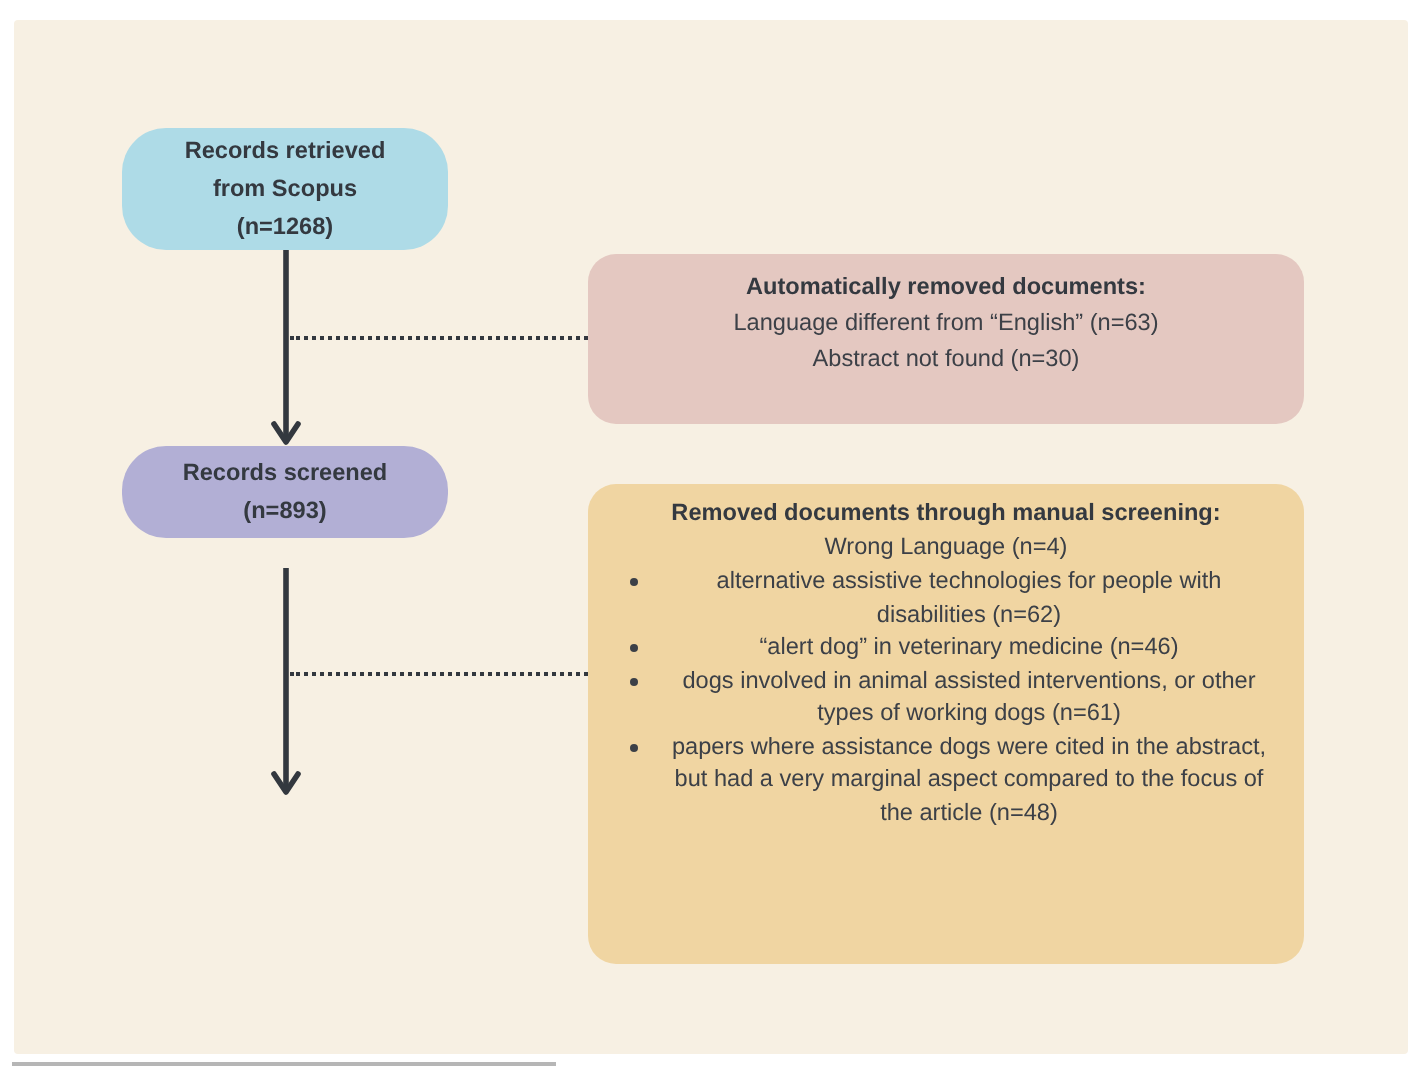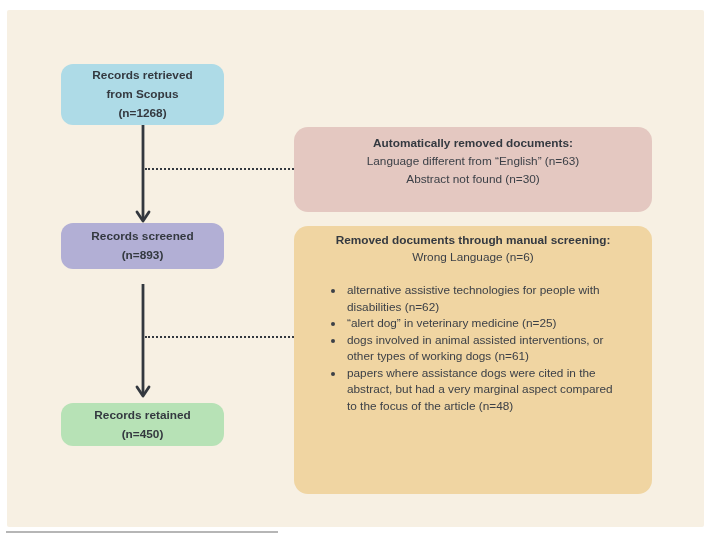--- a/index.html
+++ b/index.html
@@ -20,50 +20,50 @@
     position:absolute;left:6px;bottom:0;width:272px;height:2px;
     background:#8f8f8f;opacity:.65;
   }
   .box{
     position:absolute;
     box-sizing:border-box;
     color:#343940;
   }
   .flow-box{
     display:flex;flex-direction:column;justify-content:center;align-items:center;
-    border-radius:12px;
+    border-radius:22px;
     font-weight:700;
     font-size:11.8px;
     line-height:19px;
     text-align:center;
   }
   .box-retrieved{left:61px;top:64px;width:163px;height:61px;background:#aedbe7;}
   .box-screened {left:61px;top:223px;width:163px;height:46px;background:#b2afd5;}
   .box-retained {left:61px;top:403px;width:163px;height:43px;background:#b7e2b6;}
 
   .side-box{
     border-radius:14px;
     font-size:11.8px;
     color:#3c4047;
   }
   .box-auto{
     left:294px;top:127px;width:358px;height:85px;background:#e4c8c1;
     padding:7px 28px;
     text-align:center;line-height:18px;
   }
   .box-manual{
-    left:294px;top:226px;width:358px;height:268px;background:#f0d5a2;
+    left:294px;top:242px;width:358px;height:240px;background:#f0d5a2;
     padding:6px 14px;
     line-height:17px;
   }
   .side-title{font-weight:700;color:#343940;}
   .centered-lines{text-align:center;}
   .manual-bullets{
-    margin:16px;padding:0 0 0 21px;
-    text-align:left;
+    margin:0;padding:0 0 0 21px;
+    text-align:center;
     line-height:16.5px;
   }
   .manual-bullets li{margin:0;padding-left:2px;}
 
   .arrow-svg{position:absolute;overflow:visible;}
   .dotted{
     position:absolute;height:0;
     border-top:2.5px dotted #33383f;
   }
   .dotted-1{left:145px;top:168px;width:149px;}
@@ -79,24 +79,20 @@
     <div>Records retrieved</div>
     <div>from Scopus</div>
     <div>(n=1268)</div>
   </div>
 
   <div class="box flow-box box-screened">
     <div>Records screened</div>
     <div>(n=893)</div>
   </div>
 
-  <div class="box flow-box box-retained">
-    <div>Records retained</div>
-    <div>(n=450)</div>
-  </div>
 
   <svg class="arrow-svg" style="left:133px;top:125px;" width="20" height="99">
     <line x1="10" y1="0" x2="10" y2="94" stroke="#33383f" stroke-width="2.8"></line>
     <polyline points="4,87 10,96 16,87" fill="none" stroke="#33383f" stroke-width="2.8" stroke-linecap="round" stroke-linejoin="round"></polyline>
   </svg>
 
   <svg class="arrow-svg" style="left:133px;top:284px;" width="20" height="115">
     <line x1="10" y1="0" x2="10" y2="110" stroke="#33383f" stroke-width="2.8"></line>
     <polyline points="4,103 10,112 16,103" fill="none" stroke="#33383f" stroke-width="2.8" stroke-linecap="round" stroke-linejoin="round"></polyline>
   </svg>
@@ -106,24 +102,24 @@
 
   <div class="box side-box box-auto">
     <div class="side-title">Automatically removed documents:</div>
     <div>Language different from “English” (n=63)</div>
     <div>Abstract not found (n=30)</div>
   </div>
 
   <div class="box side-box box-manual">
     <div class="centered-lines">
       <div class="side-title">Removed documents through manual screening:</div>
-      <div>Wrong Language (n=6)</div>
+      <div>Wrong Language (n=4)</div>
     </div>
     <ul class="manual-bullets">
       <li>alternative assistive technologies for people with disabilities (n=62)</li>
-      <li>“alert dog” in veterinary medicine (n=25)</li>
+      <li>“alert dog” in veterinary medicine (n=46)</li>
       <li>dogs involved in animal assisted interventions, or other types of working dogs (n=61)</li>
       <li>papers where assistance dogs were cited in the abstract, but had a very marginal aspect compared to the focus of the article (n=48)</li>
     </ul>
   </div>
 
   <div class="bottom-line"></div>
 </div>
 
 </body></html>

